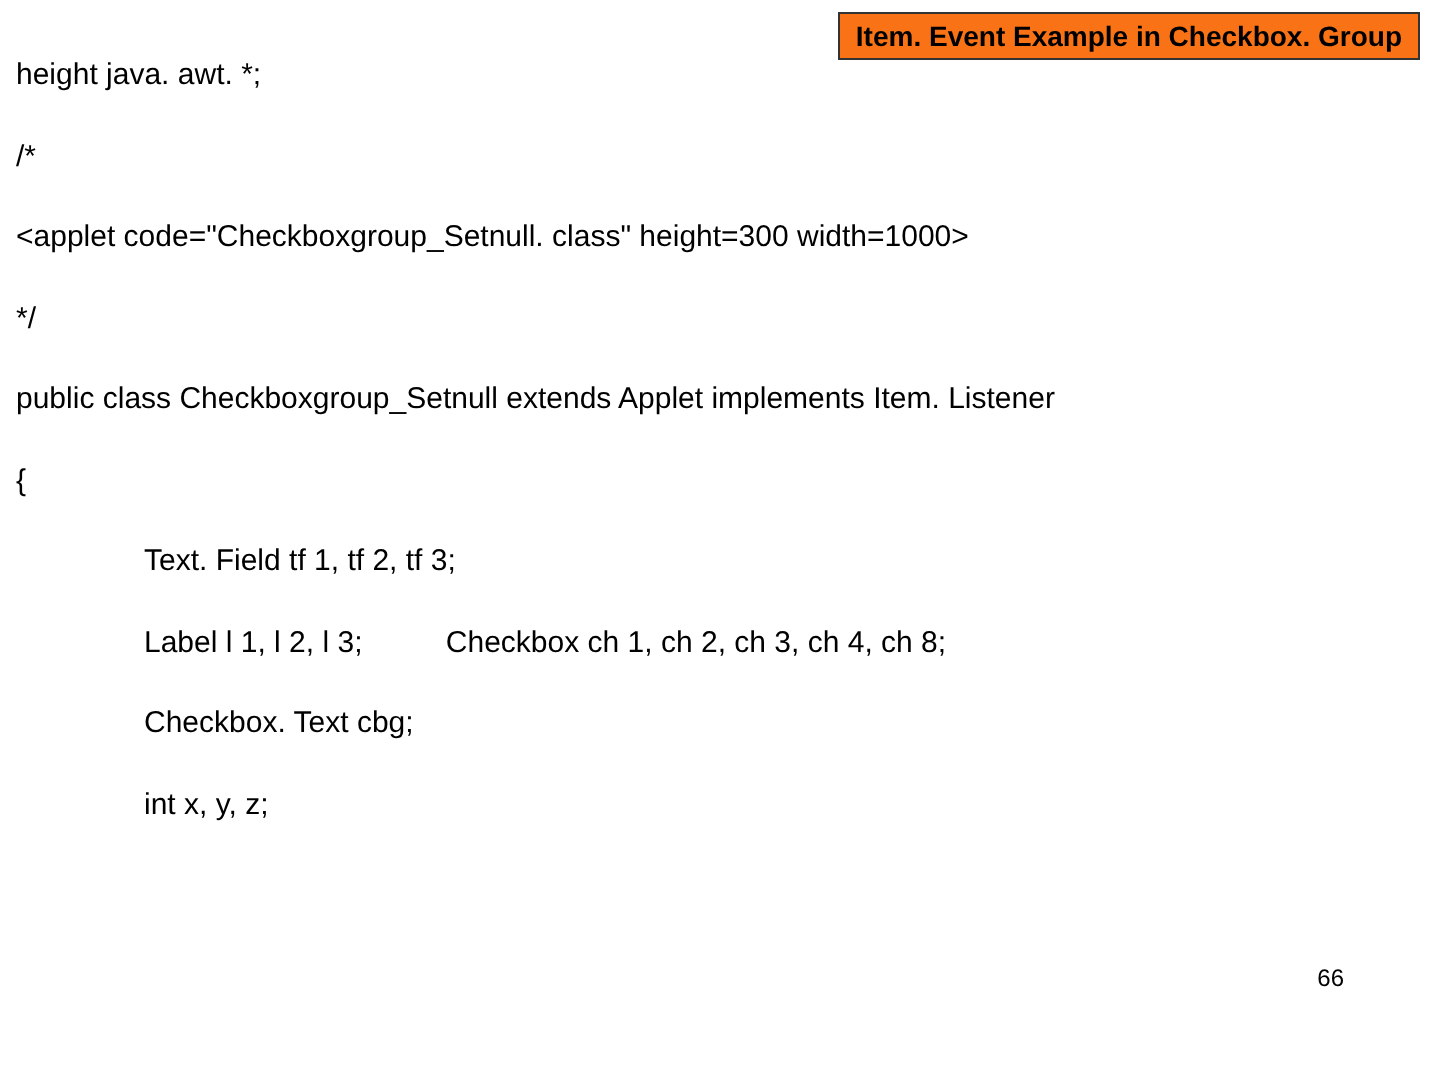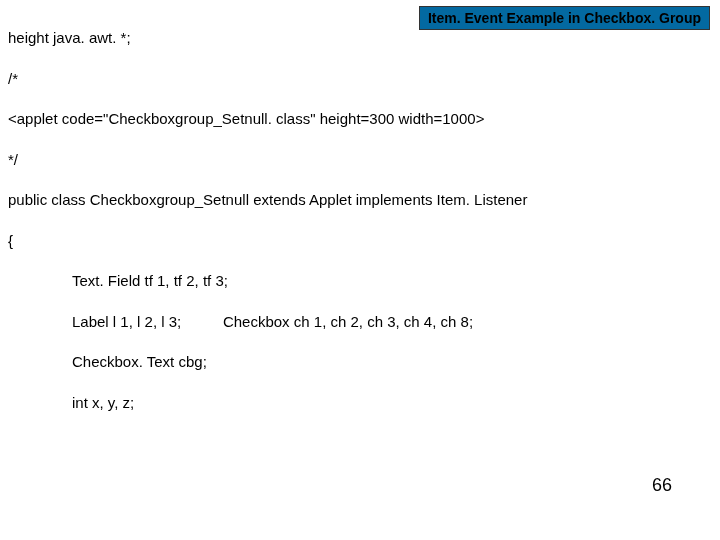--- a/index.html
+++ b/index.html
@@ -12,35 +12,35 @@
     width: 720px;
     height: 540px;
     box-sizing: border-box;
     position: relative;
     overflow: hidden;
   }
   .title-box {
     position: absolute;
     top: 6px;
     right: 10px;
-    background: #0369a1;
+    background: #f97316;
     border: 1px solid #333;
     padding: 3px 8px;
     font-weight: bold;
     font-size: 14px;
   }
   .code {
     white-space: pre;
     line-height: 1.35;
   }
   .page-num {
     position: absolute;
     right: 48px;
     bottom: 44px;
-    font-size: 18px;
+    font-size: 12px;
   }
   .ind1 { padding-left: 64px; }
 </style>
 </head>
 <body>
 
 <div class="title-box">
   <span>Item. Event Example in Checkbox. Group</span>
 </div>
 

